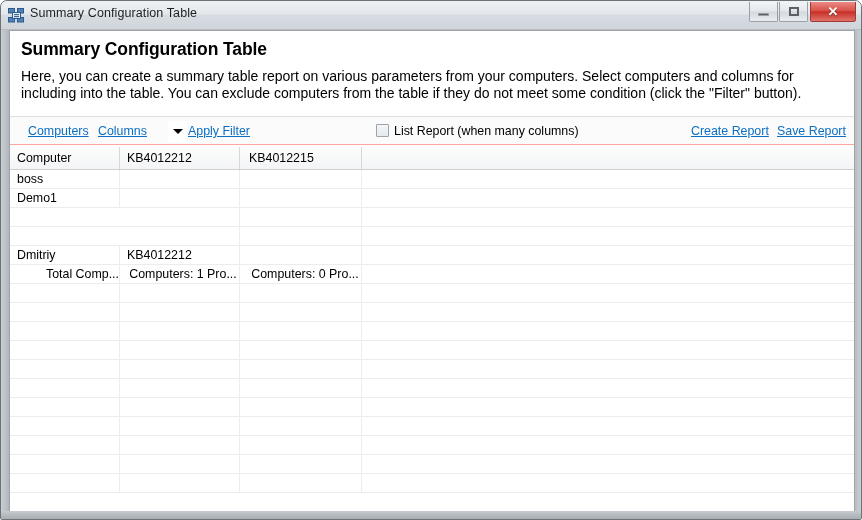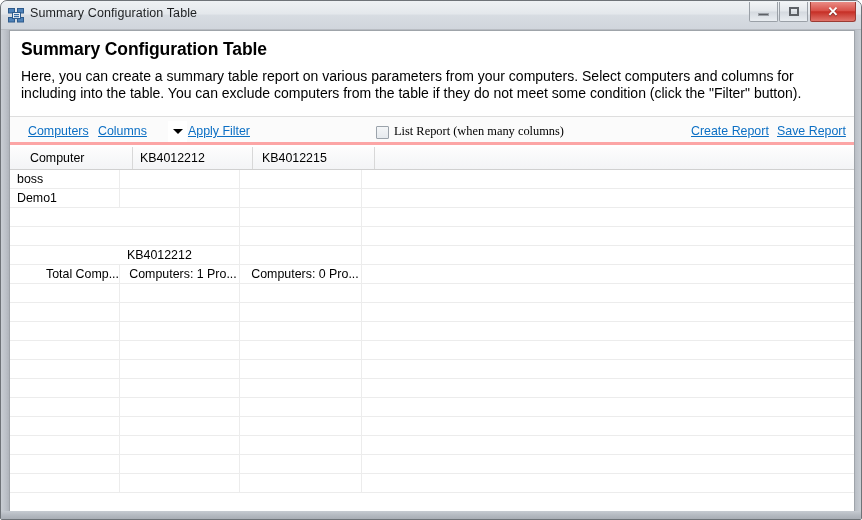--- a/index.html
+++ b/index.html
@@ -141,21 +141,21 @@
   
   #toolbar {
     position: absolute;
     left: 0;
     top: 85px;
     width: 844px;
     height: 29px;
     box-sizing: border-box;
     background: #fbfbfb;
     border-top: 1px solid #dedede;
-    border-bottom: 3px solid #fca5a5;
+    border-bottom: 1px solid #fca5a5;
   }
   .tool-link {
     position: absolute;
     top: 7px;
     font-size: 12.4px;
     color: #0c6fc4;
     text-decoration: underline;
     white-space: nowrap;
     cursor: pointer;
   }
@@ -182,24 +182,23 @@
     border-left: 5px solid transparent;
     border-right: 5px solid transparent;
     border-top: 5px solid #000000;
   }
 
   #list-report-group {
     position: absolute;
     left: 366px;
     top: 7px;
     display: flex;
-    align-items: flex-end;
+    align-items: flex-start;
     gap: 5px;
     cursor: pointer;
-    font-family: Liberation Serif, serif;
   }
   #list-report-checkbox {
     width: 13px; height: 13px;
     box-sizing: border-box;
     background: linear-gradient(to bottom, #f4f6f8 0%, #e6eaee 100%);
     border: 1px solid #9ba3ab;
     border-radius: 1px;
     flex: 0 0 auto;
   }
   #list-report-label {
@@ -230,21 +229,20 @@
     top: 0;
     height: 22px;
     line-height: 22px;
     font-size: 12.4px;
     color: #000000;
     padding-left: 7px;
     box-sizing: border-box;
     white-space: nowrap;
     overflow: hidden;
     border-right: 1px solid #d8d8d8;
-    margin-left: 13px;
   }
 
   .grow {
     position: relative;
     height: 19px;
     box-sizing: border-box;
     border-bottom: 1px solid #ececec;
     background: #ffffff;
   }
   .gcell {
@@ -380,20 +378,21 @@
             <div class="gcell c1"></div>
             <div class="gcell c2"></div>
             <div class="gcell c3"></div>
           </div>
           <div class="grow">
             <div class="gcell c1"></div>
             <div class="gcell c2"></div>
             <div class="gcell c3"></div>
           </div>
           <div class="grow">
+            <div class="gcell c0">Dmitriy</div>
             <div class="gcell c1">KB4012212</div>
             <div class="gcell c2"></div>
             <div class="gcell c3"></div>
           </div>
           <div class="grow">
             <div class="gcell c0 total">Total Comp...</div>
             <div class="gcell c1 total left-pad">Computers: 1 Pro...</div>
             <div class="gcell c2 total left-pad">Computers: 0 Pro...</div>
             <div class="gcell c3 total left-pad"></div>
           </div>

